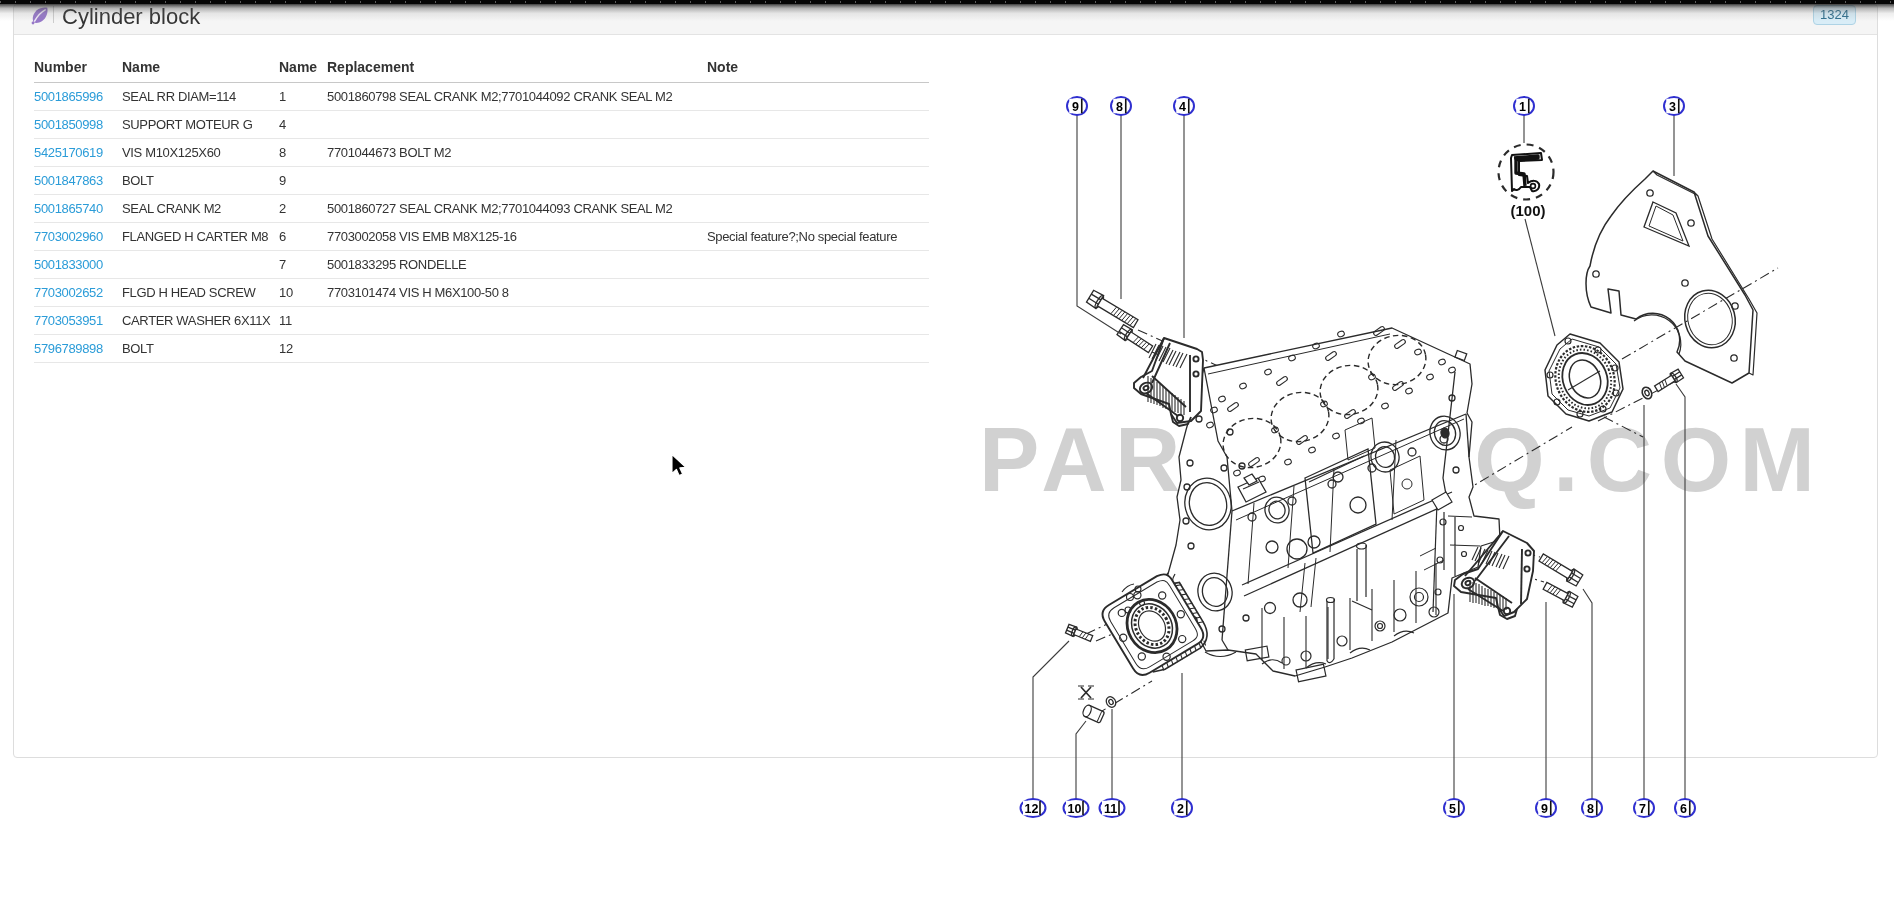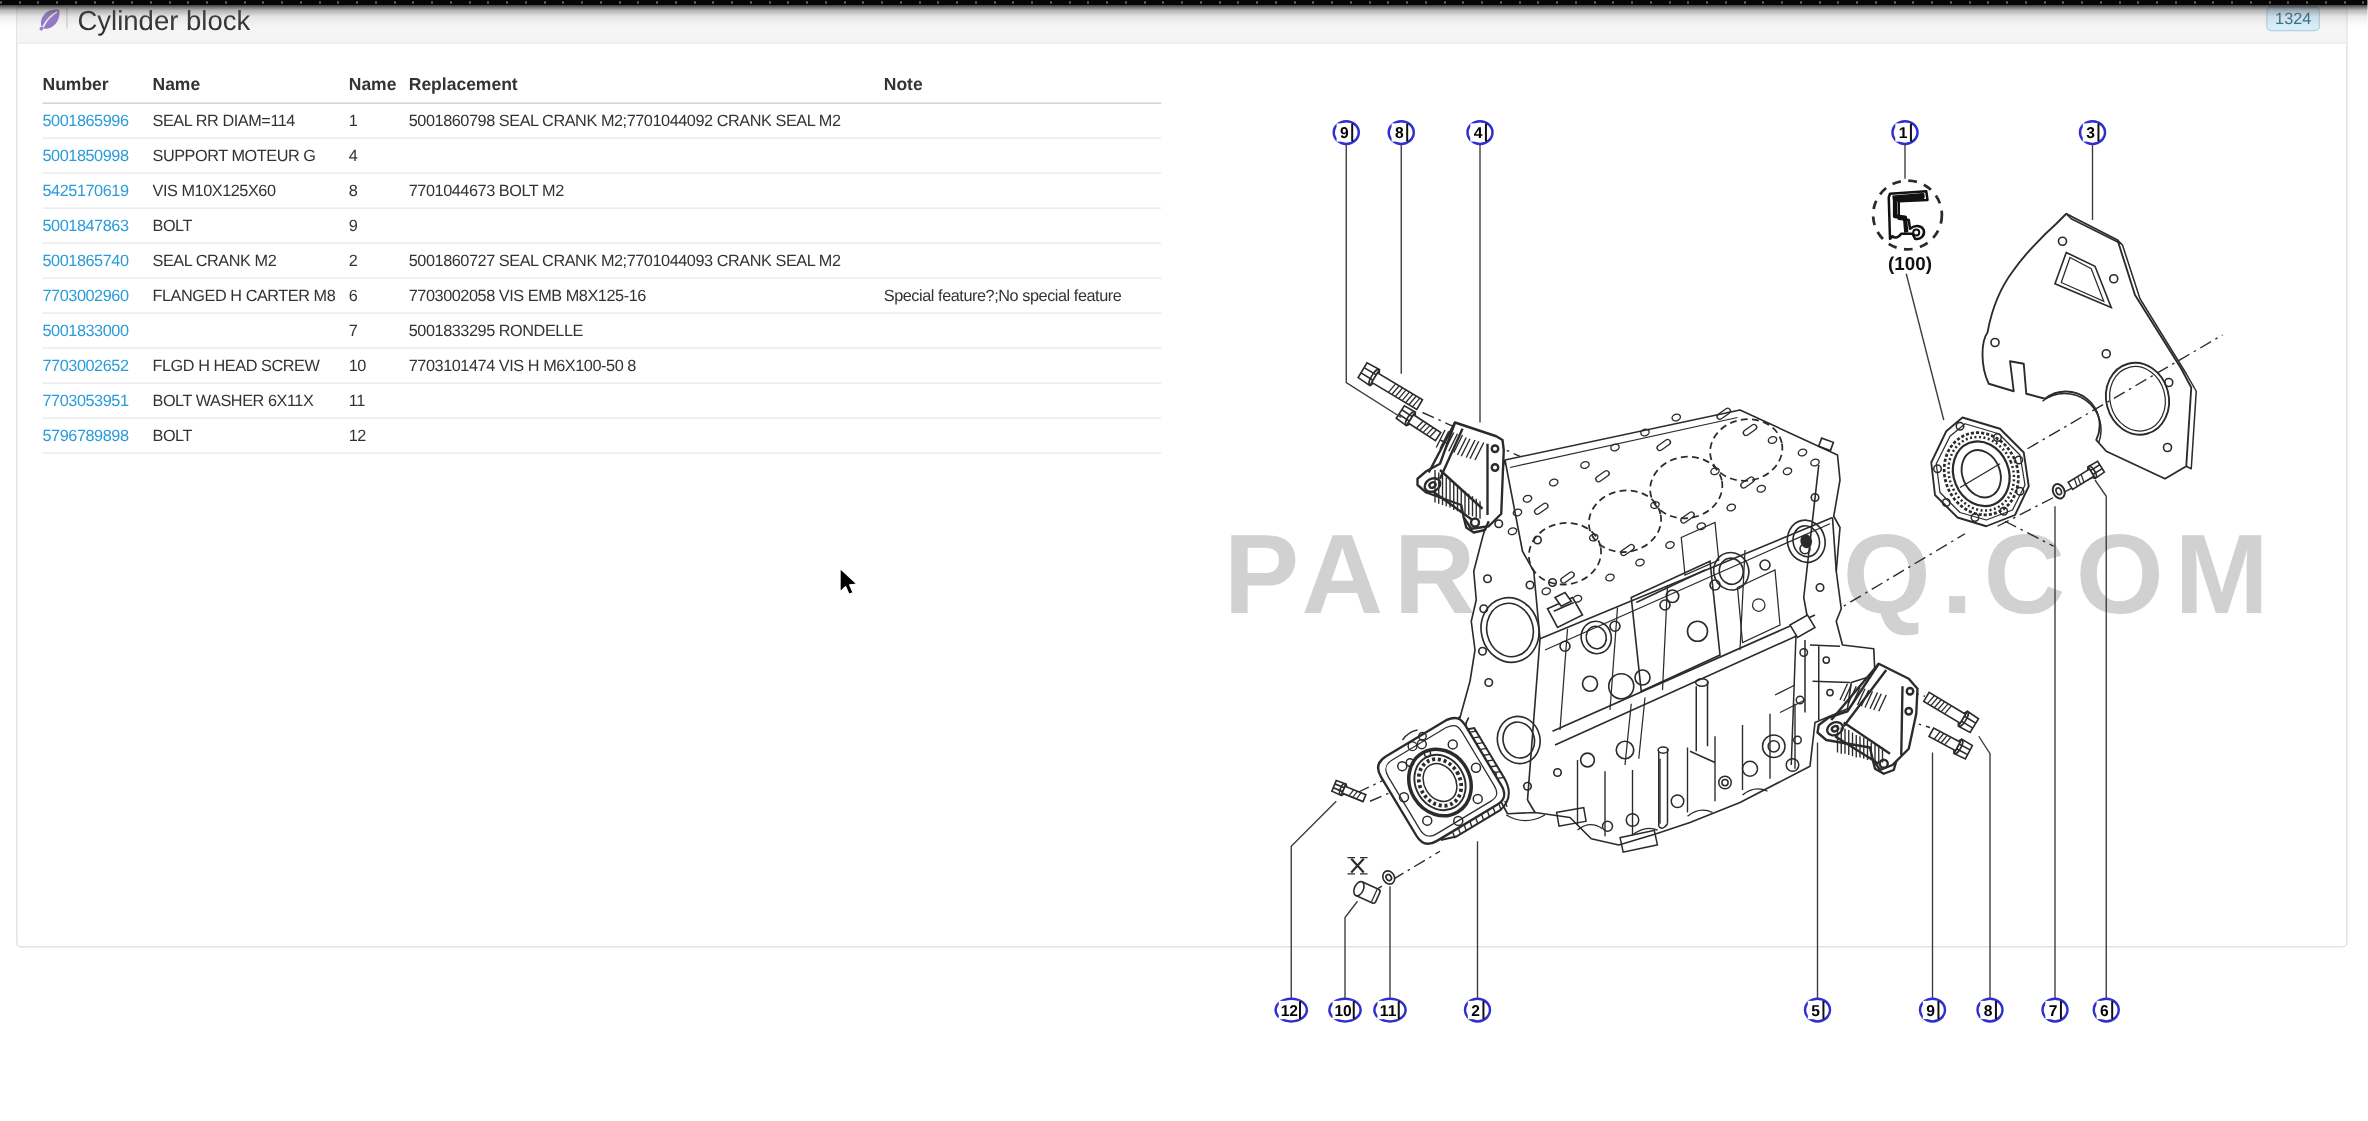--- a/index.html
+++ b/index.html
@@ -99,21 +99,21 @@
         </tr>
     <tr>
           <td class="num"><a href="#">7703002652</a></td>
           <td>FLGD H HEAD SCREW</td>
           <td>10</td>
           <td>7703101474 VIS H M6X100-50 8</td>
           <td></td>
         </tr>
     <tr>
           <td class="num"><a href="#">7703053951</a></td>
-          <td>BOLT WASHER 6X11X</td>
+          <td>CARTER WASHER 6X11X</td>
           <td>11</td>
           <td></td>
           <td></td>
         </tr>
     <tr>
           <td class="num"><a href="#">5796789898</a></td>
           <td>BOLT</td>
           <td>12</td>
           <td></td>
           <td></td>

